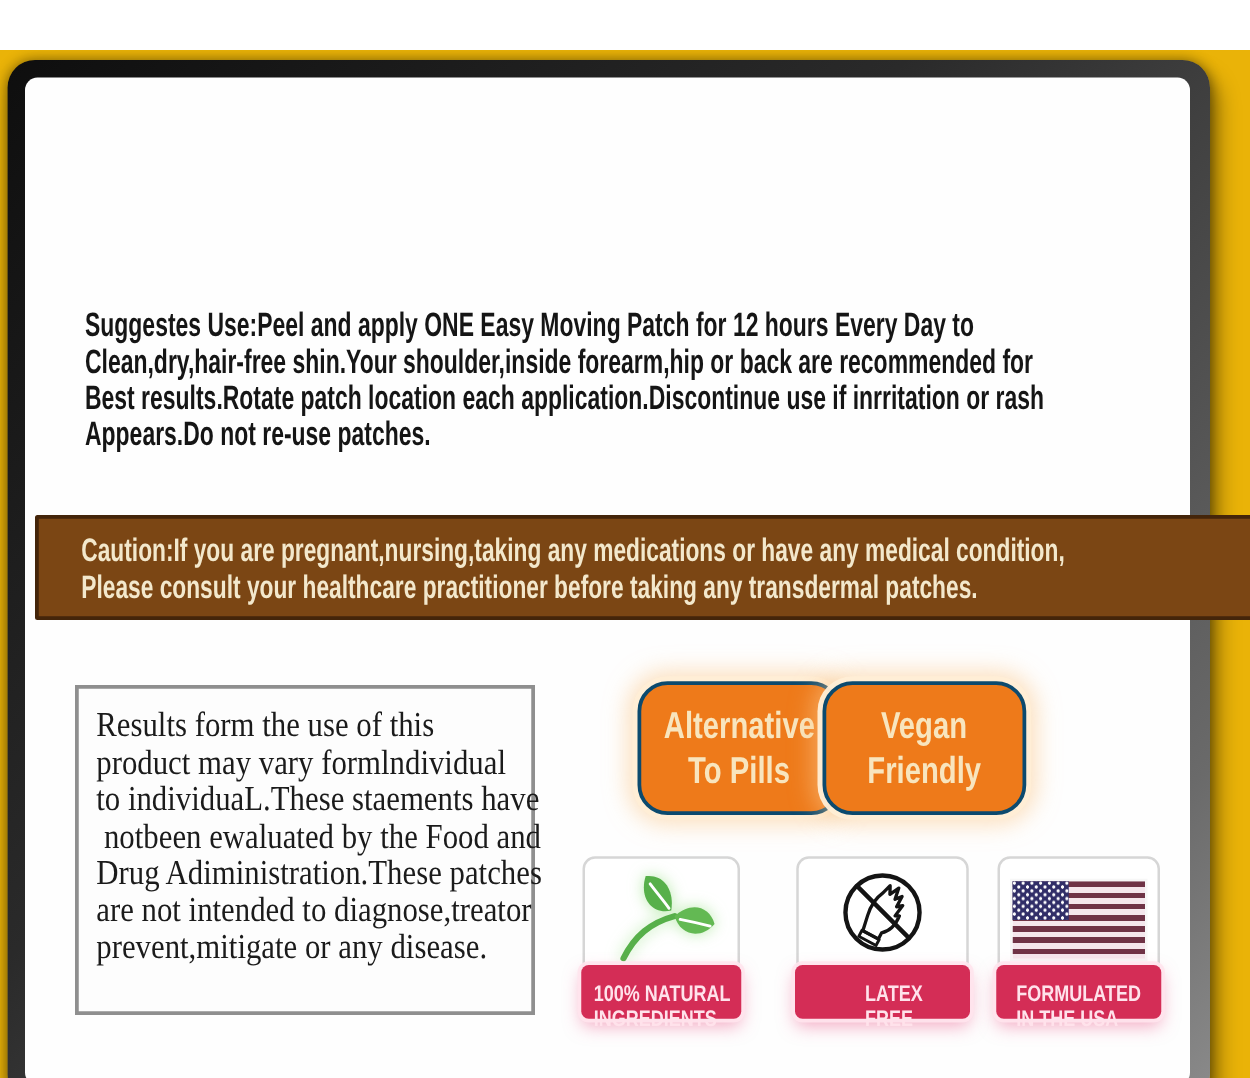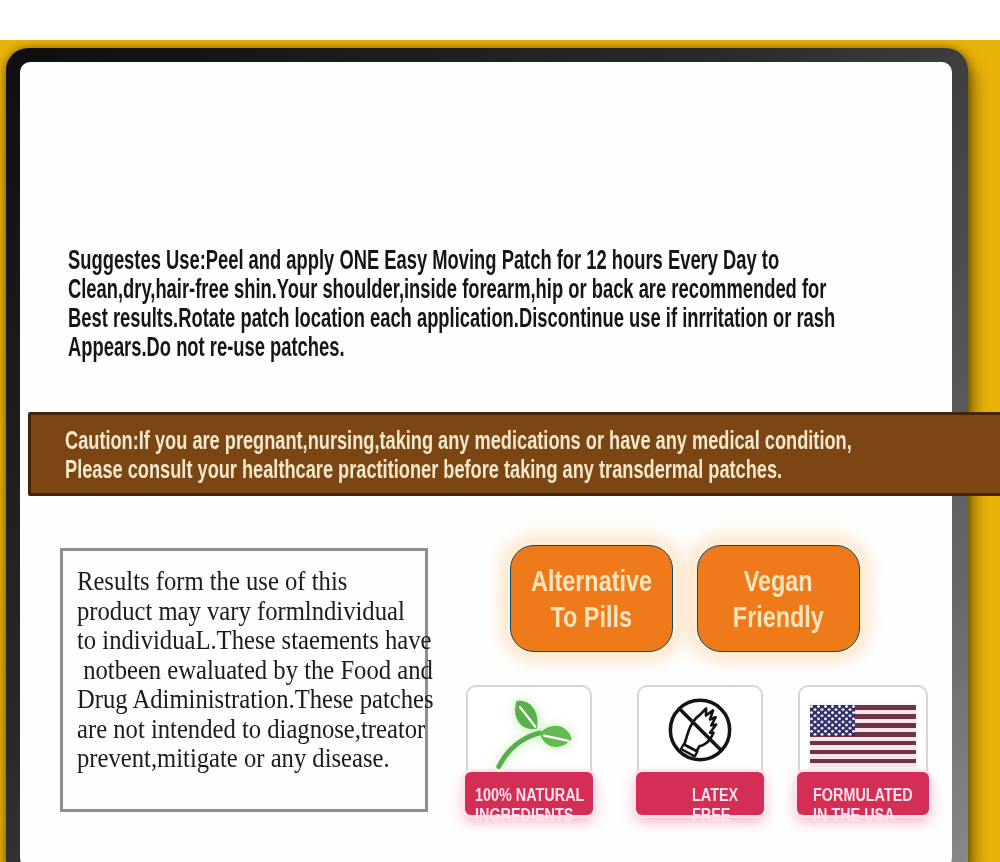--- a/index.html
+++ b/index.html
@@ -26,33 +26,33 @@
 
   
   .disclaimer{position:absolute;left:40px;top:486px;width:368px;height:264px;box-sizing:border-box;
               background:#fdfdfd;border:3px solid #8f8f8f;
               padding:15px 0 0 14px;color:#1b1b1b;
               font-family:"Liberation Serif",serif;font-size:28px;line-height:29.5px;}
   .disclaimer .line{transform:scaleX(.88);transform-origin:0 50%;}
 
   
   .badge{position:absolute;top:483px;width:163px;height:107px;box-sizing:border-box;
-         background:#EE7A1A;border:1px solid #0c4a6e;border-radius:24px;
+         background:#EE7A1A;border:3px solid #0c4a6e;border-radius:24px;
          box-shadow:0 0 0 4px rgba(255,238,214,.95), 0 0 18px 8px rgba(252,200,140,.55);
          display:flex;flex-direction:column;justify-content:center;align-items:center;
          color:#F8E5BE;font-weight:bold;font-size:30px;line-height:36px;text-align:center;}
   .badge .line{transform:scaleX(.78);transform-origin:50% 50%;}
   .badge1{left:490px;}
-  .badge2{left:677px;}
+  .badge2{left:638px;}
 
   
   .seal{position:absolute;top:623px;height:126px;background:#ffffff;
         border:2px solid #d6d6d6;border-radius:10px;box-sizing:border-box;}
   .seal1{left:446px;width:126px;}
-  .seal2{left:617px;width:126px;}
+  .seal2{left:617px;width:138px;}
   .seal3{left:778px;width:130px;}
   .seal-icon{position:absolute;left:0;right:0;top:0;height:85px;
              display:flex;align-items:center;justify-content:center;}
   .seal-banner{position:absolute;left:-3px;right:-3px;top:85px;height:43px;border-radius:6px;
                background:#D42D56;box-shadow:0 0 0 3px rgba(255,228,237,.9), 0 6px 14px rgba(236,90,140,.5);
                color:#FFE2EB;font-weight:bold;font-size:18px;line-height:19.5px;
                box-sizing:border-box;padding-top:14px;}
   .seal-banner .line{transform:scaleX(.80);transform-origin:0 50%;}
   .seal1 .seal-banner{padding-left:10px;}
   .seal2 .seal-banner{padding-left:56px;}

